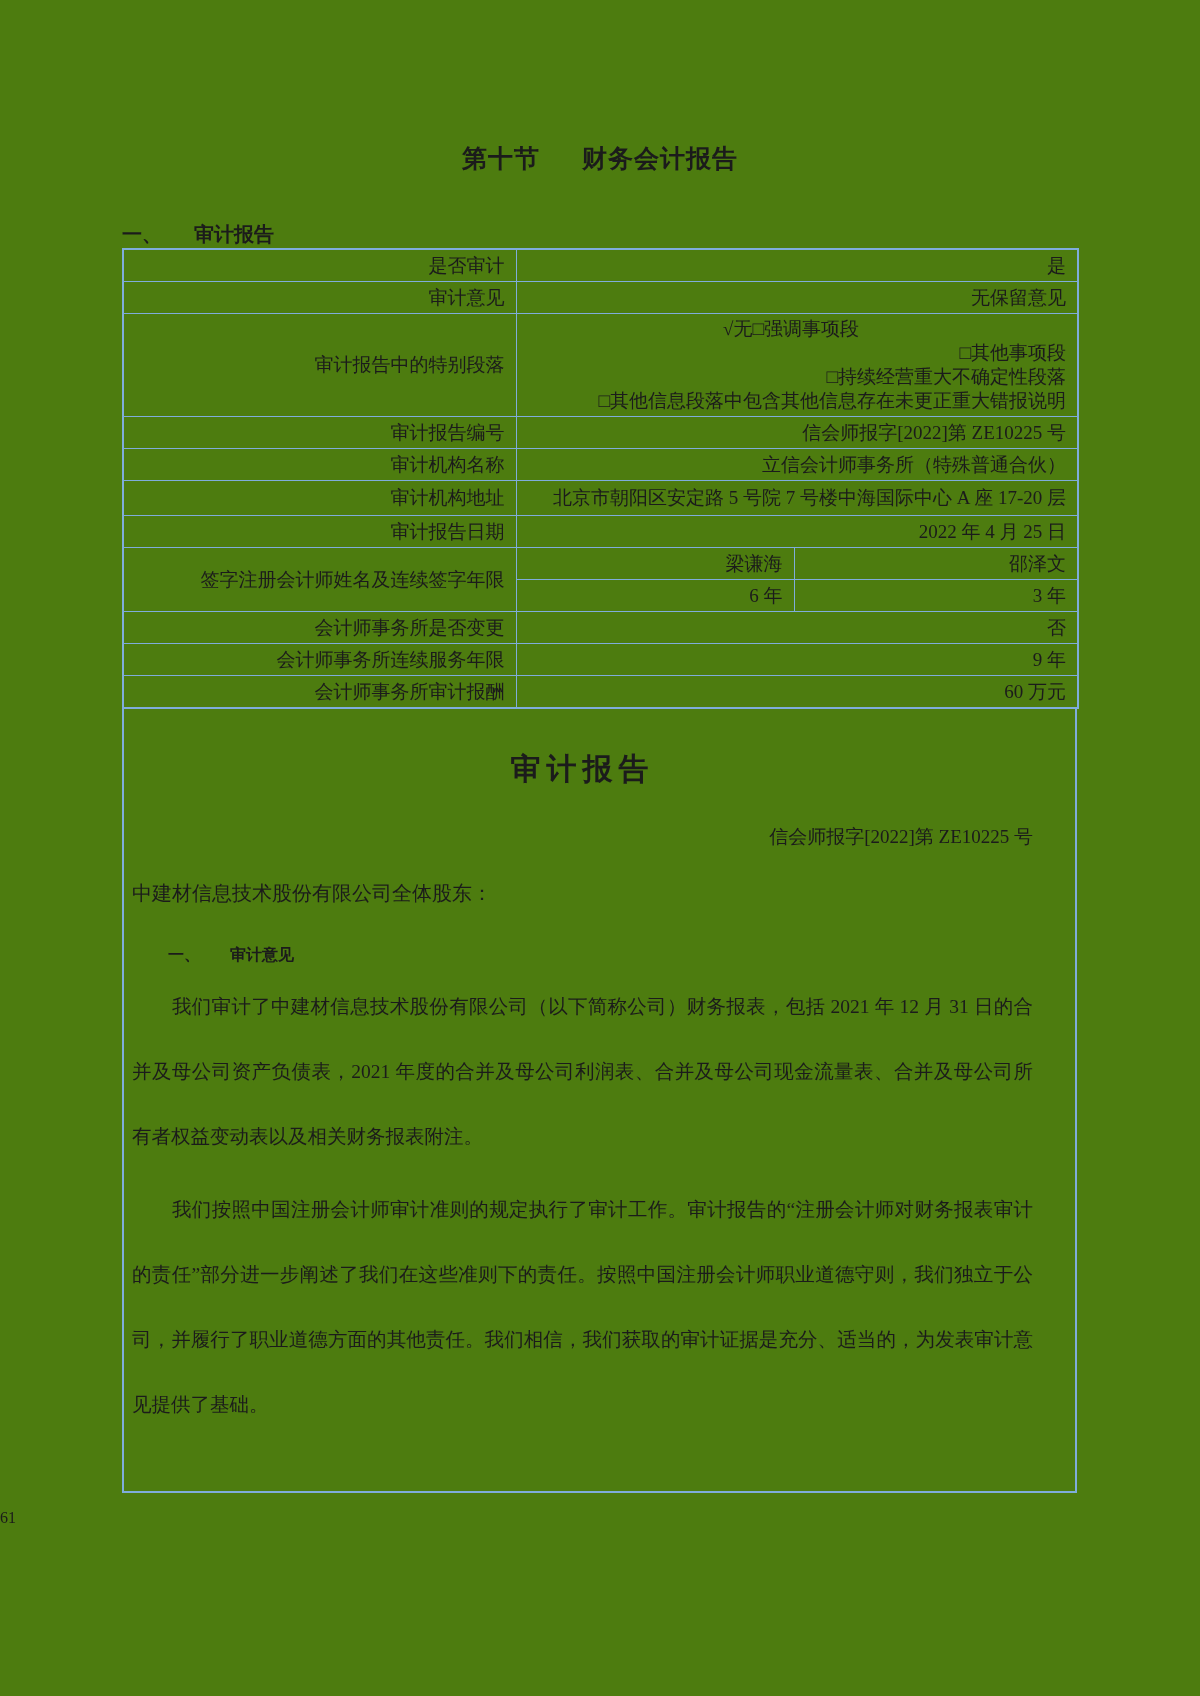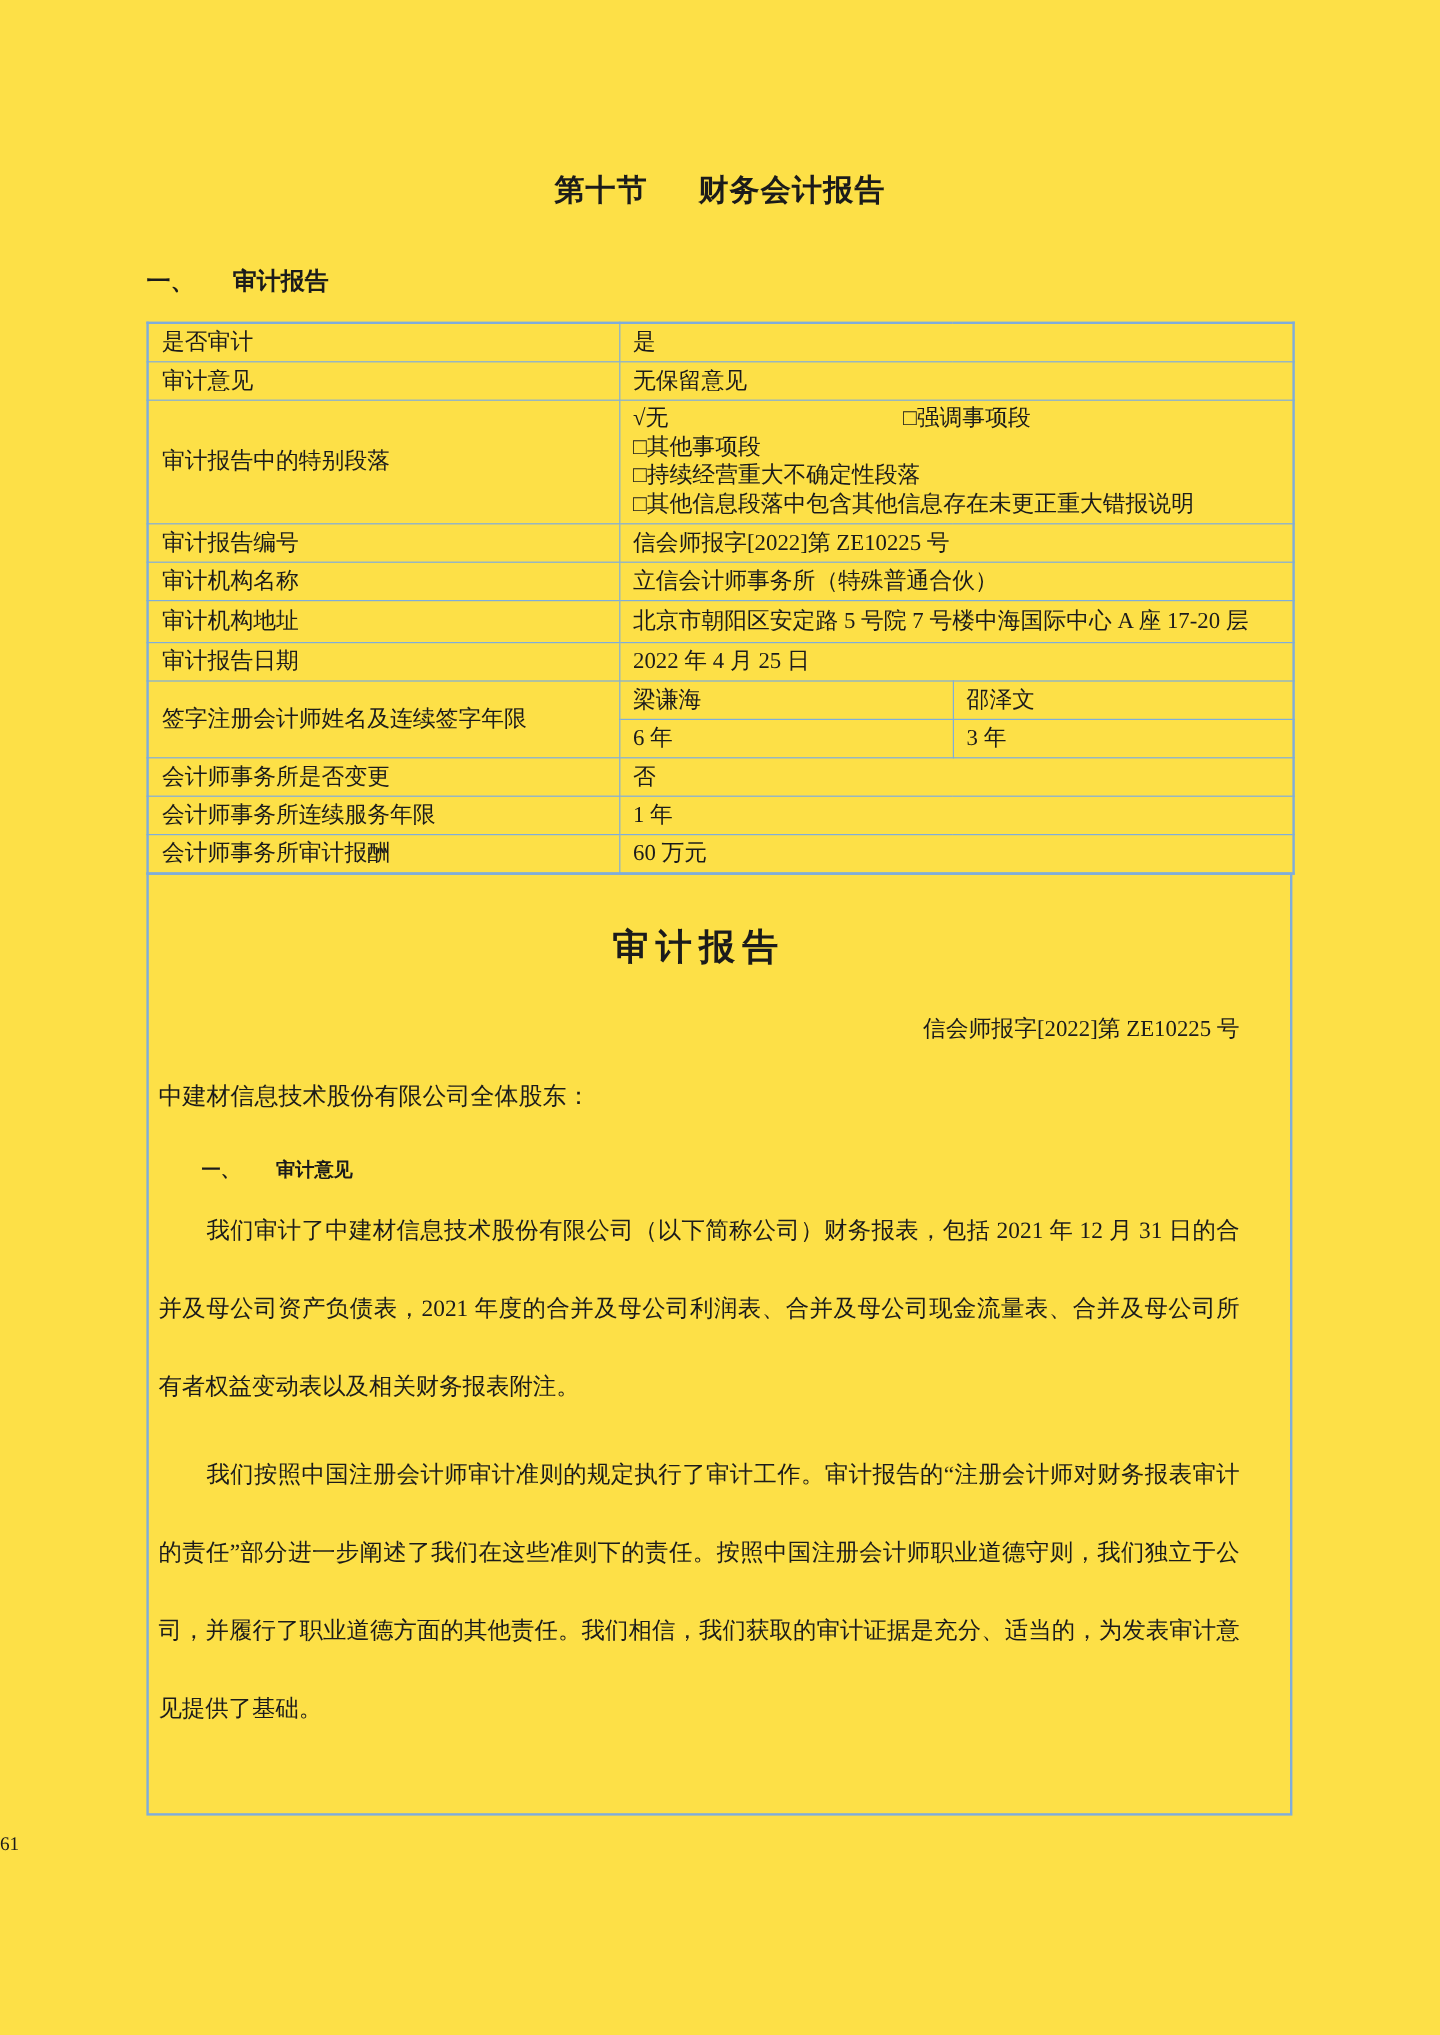--- a/index.html
+++ b/index.html
@@ -1,17 +1,17 @@
 <!DOCTYPE html>
 <html><head>
 <meta charset="utf-8">
 <style>
   html,body { margin:0; padding:0; background:#ffffff; }
   .page {
-    position:relative; width:1200px; height:1696px; background:#fde047;
+    position:relative; width:1200px; height:1696px; background:#4d7c0f;
     font-family:"Liberation Serif","DejaVu Serif",serif; color:#1b1b1b;
     overflow:hidden;
   }
   .content { width:1129px; margin-left:122px; }
 
   .doc-title {
     padding-top:142px; text-align:center;
     font-family:"Liberation Sans","DejaVu Sans",sans-serif;
     font-weight:bold; font-size:25px; letter-spacing:1px;
   }
@@ -19,22 +19,23 @@
 
   .h1 {
     margin-top:46px;
     font-family:"Liberation Sans","DejaVu Sans",sans-serif;
     font-weight:bold; font-size:20px;
   }
   .h1 .num { display:inline-block; min-width:72px; }
 
   table.audit-table {
     border-collapse:collapse; table-layout:fixed;
-    width:955px; margin-top:20px;
+    width:955px; 
     border:2px solid #7FADDB;
+    text-align:right;
   }
   table.audit-table td {
     border:1px solid #7FADDB;
     font-size:19px; line-height:24px;
     padding:3px 11px; vertical-align:middle;
     overflow:hidden;
   }
   td.h31 { height:25px; }
   td.special-cell { line-height:29px; padding:3px 11px; vertical-align:top; }
   .option-line { display:flex; }
@@ -133,21 +134,21 @@
       <tr>
         <td class="h31">6 年</td>
         <td class="h31">3 年</td>
       </tr>
       <tr>
         <td class="h31">会计师事务所是否变更</td>
         <td class="h31" colspan="2">否</td>
       </tr>
       <tr>
         <td class="h31">会计师事务所连续服务年限</td>
-        <td class="h31" colspan="2">1 年</td>
+        <td class="h31" colspan="2">9 年</td>
       </tr>
       <tr>
         <td class="h31">会计师事务所审计报酬</td>
         <td class="h31" colspan="2">60 万元</td>
       </tr>
     </tbody>
       </table>
 
     <div class="report-box">
       <div class="report-title">审计报告</div>

